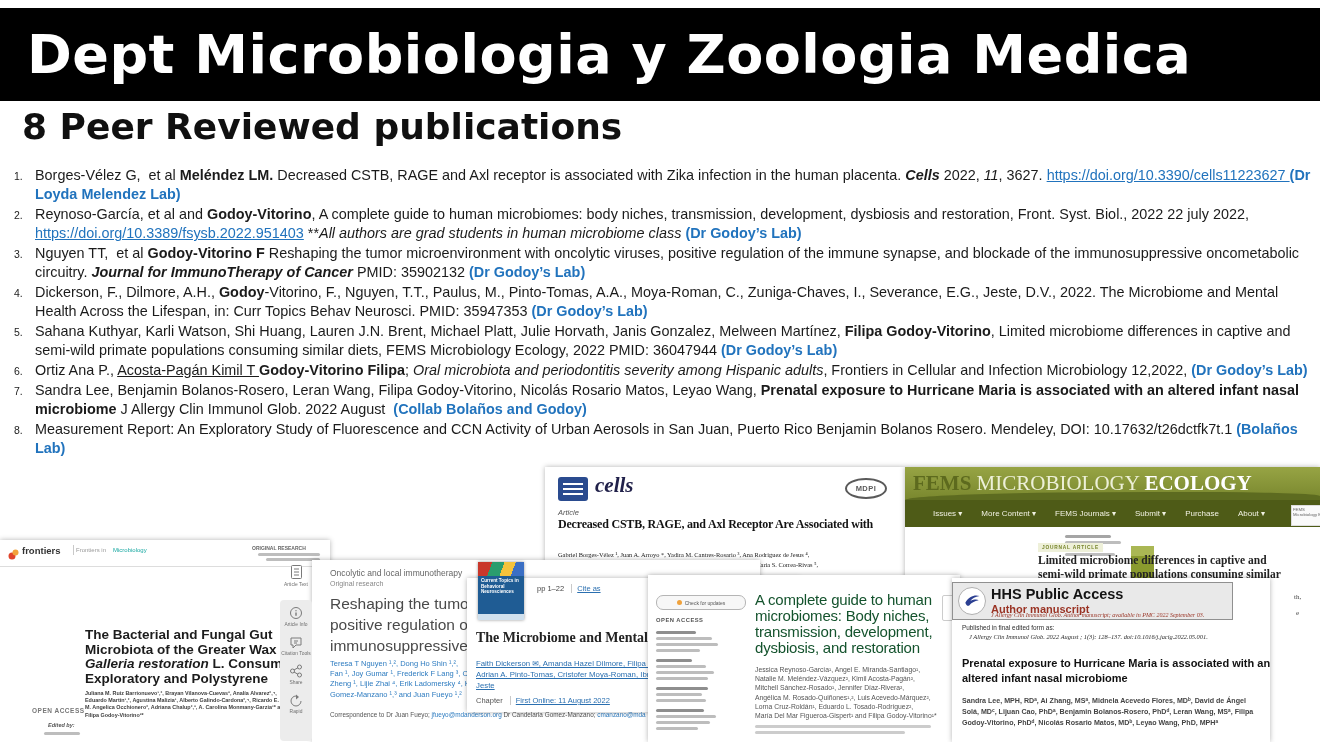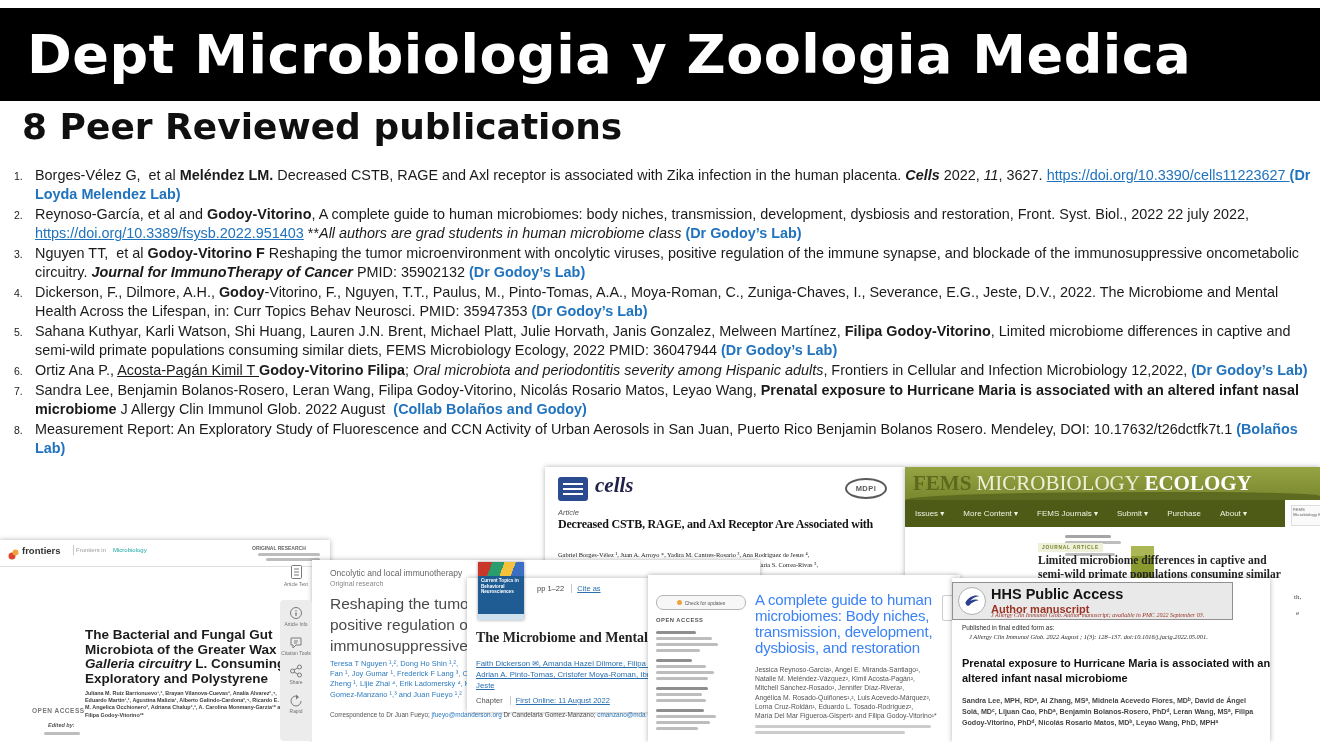--- a/index.html
+++ b/index.html
@@ -104,21 +104,21 @@
 
   <div class="card" style="left:905px;top:467px;width:415px;height:275px;z-index:10;">
     <div class="abs" style="left:0;top:0;width:415px;height:33px;background:linear-gradient(#97a444,#79872e);">
       <div class="abs" style="left:0;bottom:0;width:415px;height:8px;background:#5d6b20;border-radius:60% 30% 0 0 / 100% 50% 0 0;"></div>
       <div class="abs" style="left:8px;top:4px;font-family:'Liberation Serif',serif;font-size:21px;white-space:nowrap;">
         <span style="color:#5d6a1e;font-weight:bold;">FEMS</span>
         <span style="color:#edf0d8;">MICROBIOLOGY</span>
         <span style="color:#fff;font-weight:bold;">ECOLOGY</span>
       </div>
     </div>
-    <div class="abs" style="left:0;top:33px;width:380px;height:27px;background:#4e5b17;display:flex;align-items:center;padding-left:10px;box-sizing:border-box;">
+    <div class="abs" style="left:0;top:33px;width:415px;height:27px;background:#4e5b17;display:flex;align-items:center;padding-left:28px;box-sizing:border-box;">
         <span class="fems-nav-item">Issues ▾</span>
         <span class="fems-nav-item">More Content ▾</span>
         <span class="fems-nav-item">FEMS Journals ▾</span>
         <span class="fems-nav-item">Submit ▾</span>
         <span class="fems-nav-item">Purchase</span>
         <span class="fems-nav-item">About ▾</span>
       </div>
     <div class="abs" style="left:386px;top:38px;width:34px;height:17px;background:#fafafa;border:1px solid #ddd;
          font-size:4.3px;color:#666;padding:1px;">FEMS Microbiology E</div>
     <div class="bar" style="left:160px;top:68px;width:46px;background:#a5a5a5;height:2.5px;"></div>
@@ -149,21 +149,21 @@
     <span class="abs" style="left:252px;top:5px;font-size:5px;font-weight:bold;color:#666;">ORIGINAL RESEARCH</span>
     <div class="bar" style="left:258px;top:13px;width:62px;height:2.5px;"></div>
     <div class="bar" style="left:266px;top:18px;width:54px;height:2.5px;"></div>
     <div class="abs" style="left:0;top:26px;width:330px;height:1px;background:#ddd;"></div>
     <span class="abs" style="left:32px;top:167px;font-size:6.5px;font-weight:bold;color:#777;letter-spacing:.5px;">OPEN ACCESS</span>
     <span class="abs" style="left:48px;top:182px;font-size:5.5px;font-weight:bold;font-style:italic;color:#555;">Edited by:</span>
     <div class="bar" style="left:44px;top:192px;width:36px;height:2.5px;"></div>
     <div class="abs" style="left:85px;top:88px;font-size:13.5px;font-weight:bold;line-height:14.6px;color:#1c1c1c;">
         <div class="tline"><span>The Bacterial and Fungal Gut</span></div>
         <div class="tline"><span>Microbiota of the Greater Wax Mo</span></div>
-        <div class="tline"><span class="f-i">Galleria circuitry</span><span> L. Consuming</span></div>
+        <div class="tline"><span class="f-i">Galleria restoration</span><span> L. Consuming</span></div>
         <div class="tline"><span>Exploratory and Polystyrene</span></div>
       </div>
     <div class="abs" style="left:85px;top:150px;font-size:5.4px;font-weight:bold;line-height:7.2px;color:#3d3d3d;">
         <div class="tline">Juliana M. Ruiz Barrionuevo¹,², Brayan Vilanova-Cuevas³, Analía Alvarez²,⁴,</div>
         <div class="tline">Eduardo Martín¹,², Agustina Malizia¹, Alberto Galindo-Cardona²,⁴, Ricardo E. de</div>
         <div class="tline">M. Angelica Occhionero², Adriana Chalup²,³, A. Carolina Monmany-Garzia¹* and</div>
         <div class="tline">Filipa Godoy-Vitorino³*</div>
       </div>
   </div>
 
@@ -267,21 +267,21 @@
     <div class="bar" style="left:8px;top:96px;width:58px;height:2.5px;"></div>
     <div class="bar" style="left:8px;top:102px;width:52px;height:2.5px;"></div>
     <div class="bar bar-d" style="left:8px;top:112px;width:52px;height:2.5px;"></div>
     <div class="bar" style="left:8px;top:118px;width:46px;height:2.5px;"></div>
     <div class="bar" style="left:8px;top:124px;width:50px;height:2.5px;"></div>
     <div class="bar bar-d" style="left:8px;top:134px;width:48px;height:2.5px;"></div>
     <div class="bar" style="left:8px;top:140px;width:60px;height:2.5px;"></div>
     <div class="bar" style="left:8px;top:146px;width:54px;height:2.5px;"></div>
     <div class="bar" style="left:8px;top:152px;width:42px;height:2.5px;"></div>
     <div class="abs" style="left:294px;top:20px;width:12px;height:24px;border:1px solid #ccc;border-radius:2px;"></div>
-    <div class="abs" style="left:107px;top:17px;font-size:15px;line-height:16px;color:#3b82f6;letter-spacing:-.2px;">
+    <div class="abs" style="left:107px;top:17px;font-size:15px;line-height:16px;color:#14532d;letter-spacing:-.2px;">
         <div class="tline">A complete guide to human</div>
         <div class="tline">microbiomes: Body niches,</div>
         <div class="tline">transmission, development,</div>
         <div class="tline">dysbiosis, and restoration</div>
       </div>
     <div class="abs" style="left:107px;top:90px;font-size:6.8px;line-height:9.2px;color:#555;">
         <div class="tline">Jessica Reynoso-García¹, Angel E. Miranda-Santiago¹,</div>
         <div class="tline">Natalie M. Meléndez-Vázquez², Kimil Acosta-Pagán²,</div>
         <div class="tline">Mitchell Sánchez-Rosado¹, Jennifer Díaz-Rivera²,</div>
         <div class="tline">Angélica M. Rosado-Quiñones¹,², Luis Acevedo-Márquez²,</div>

